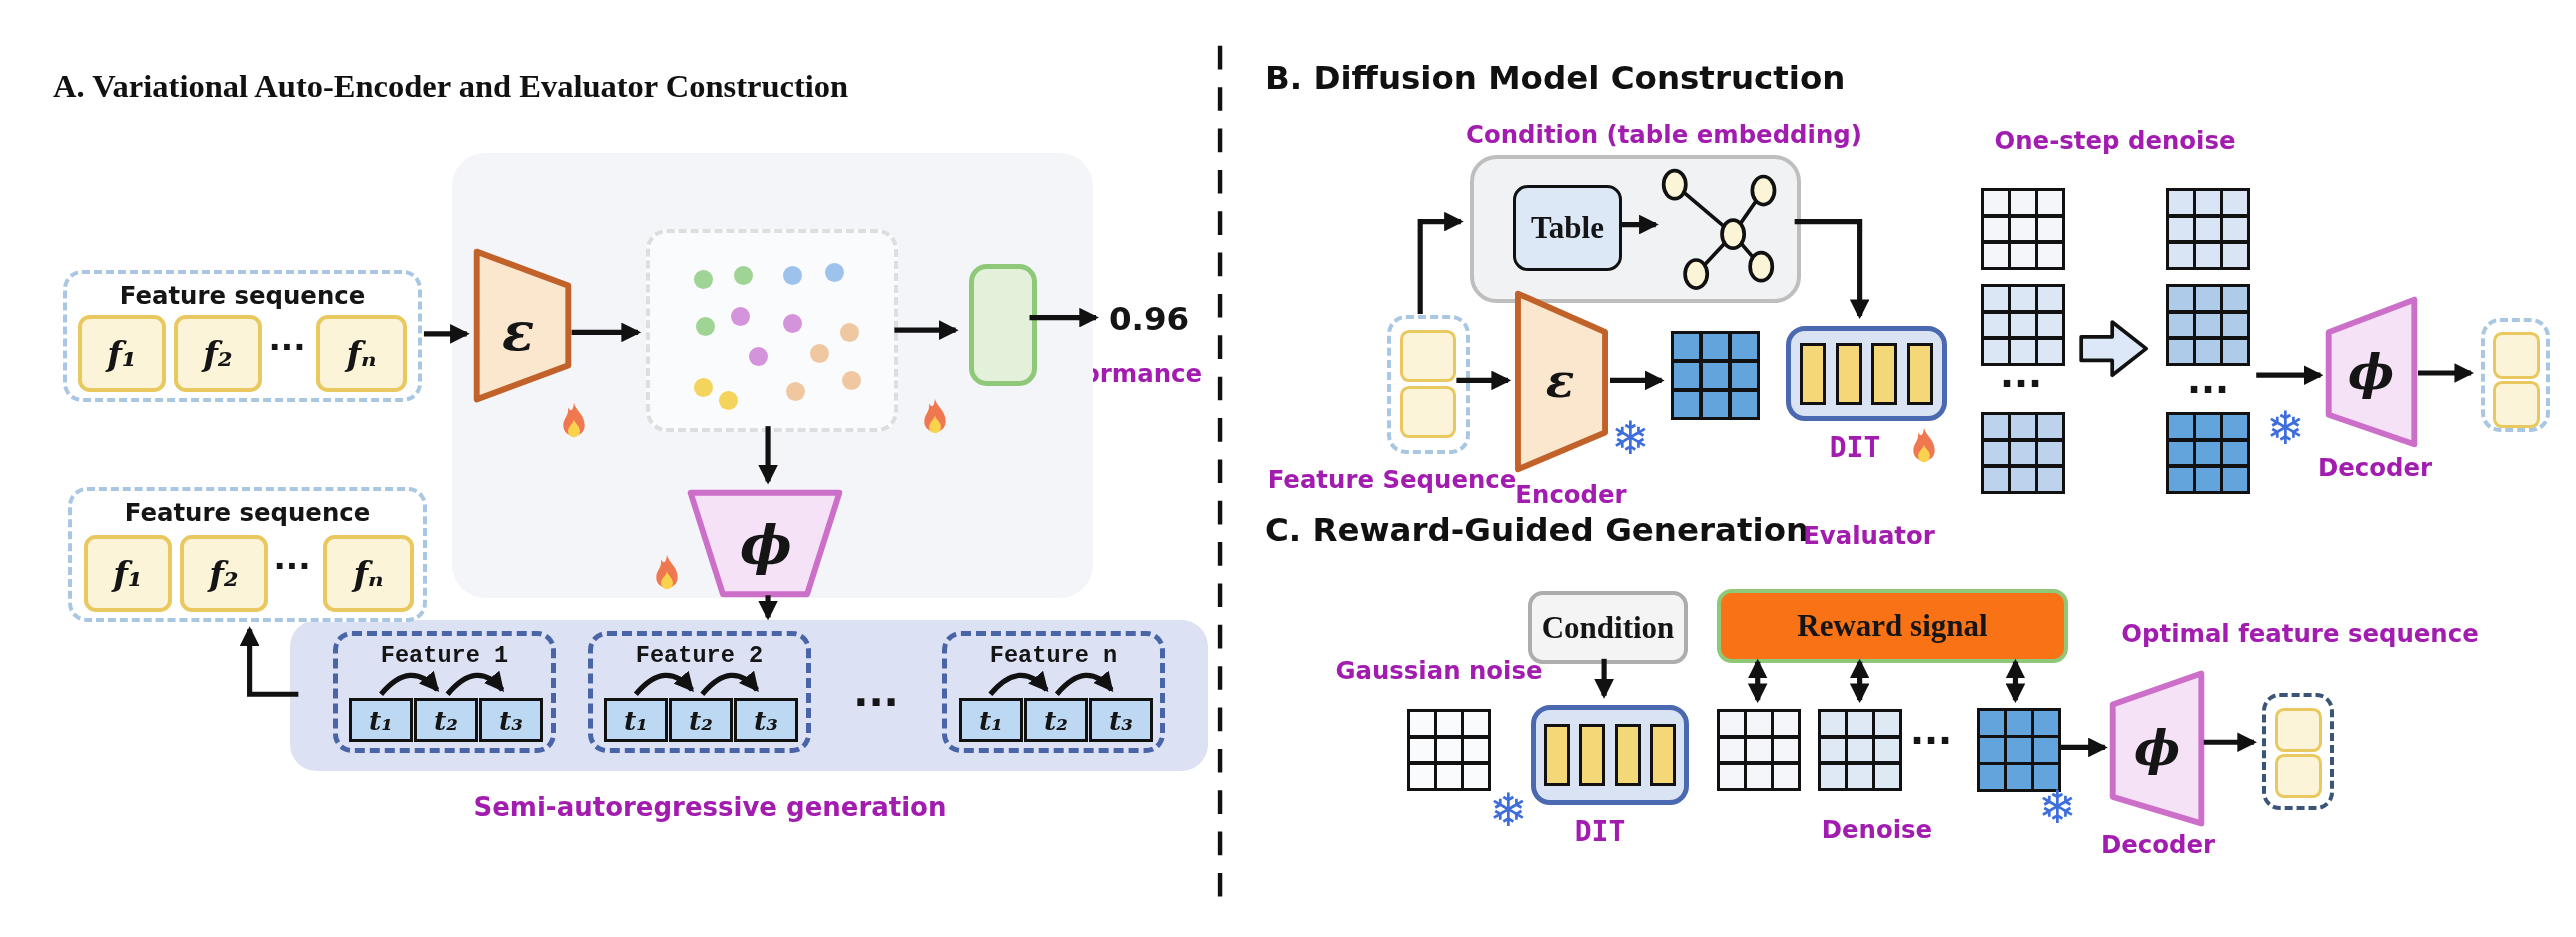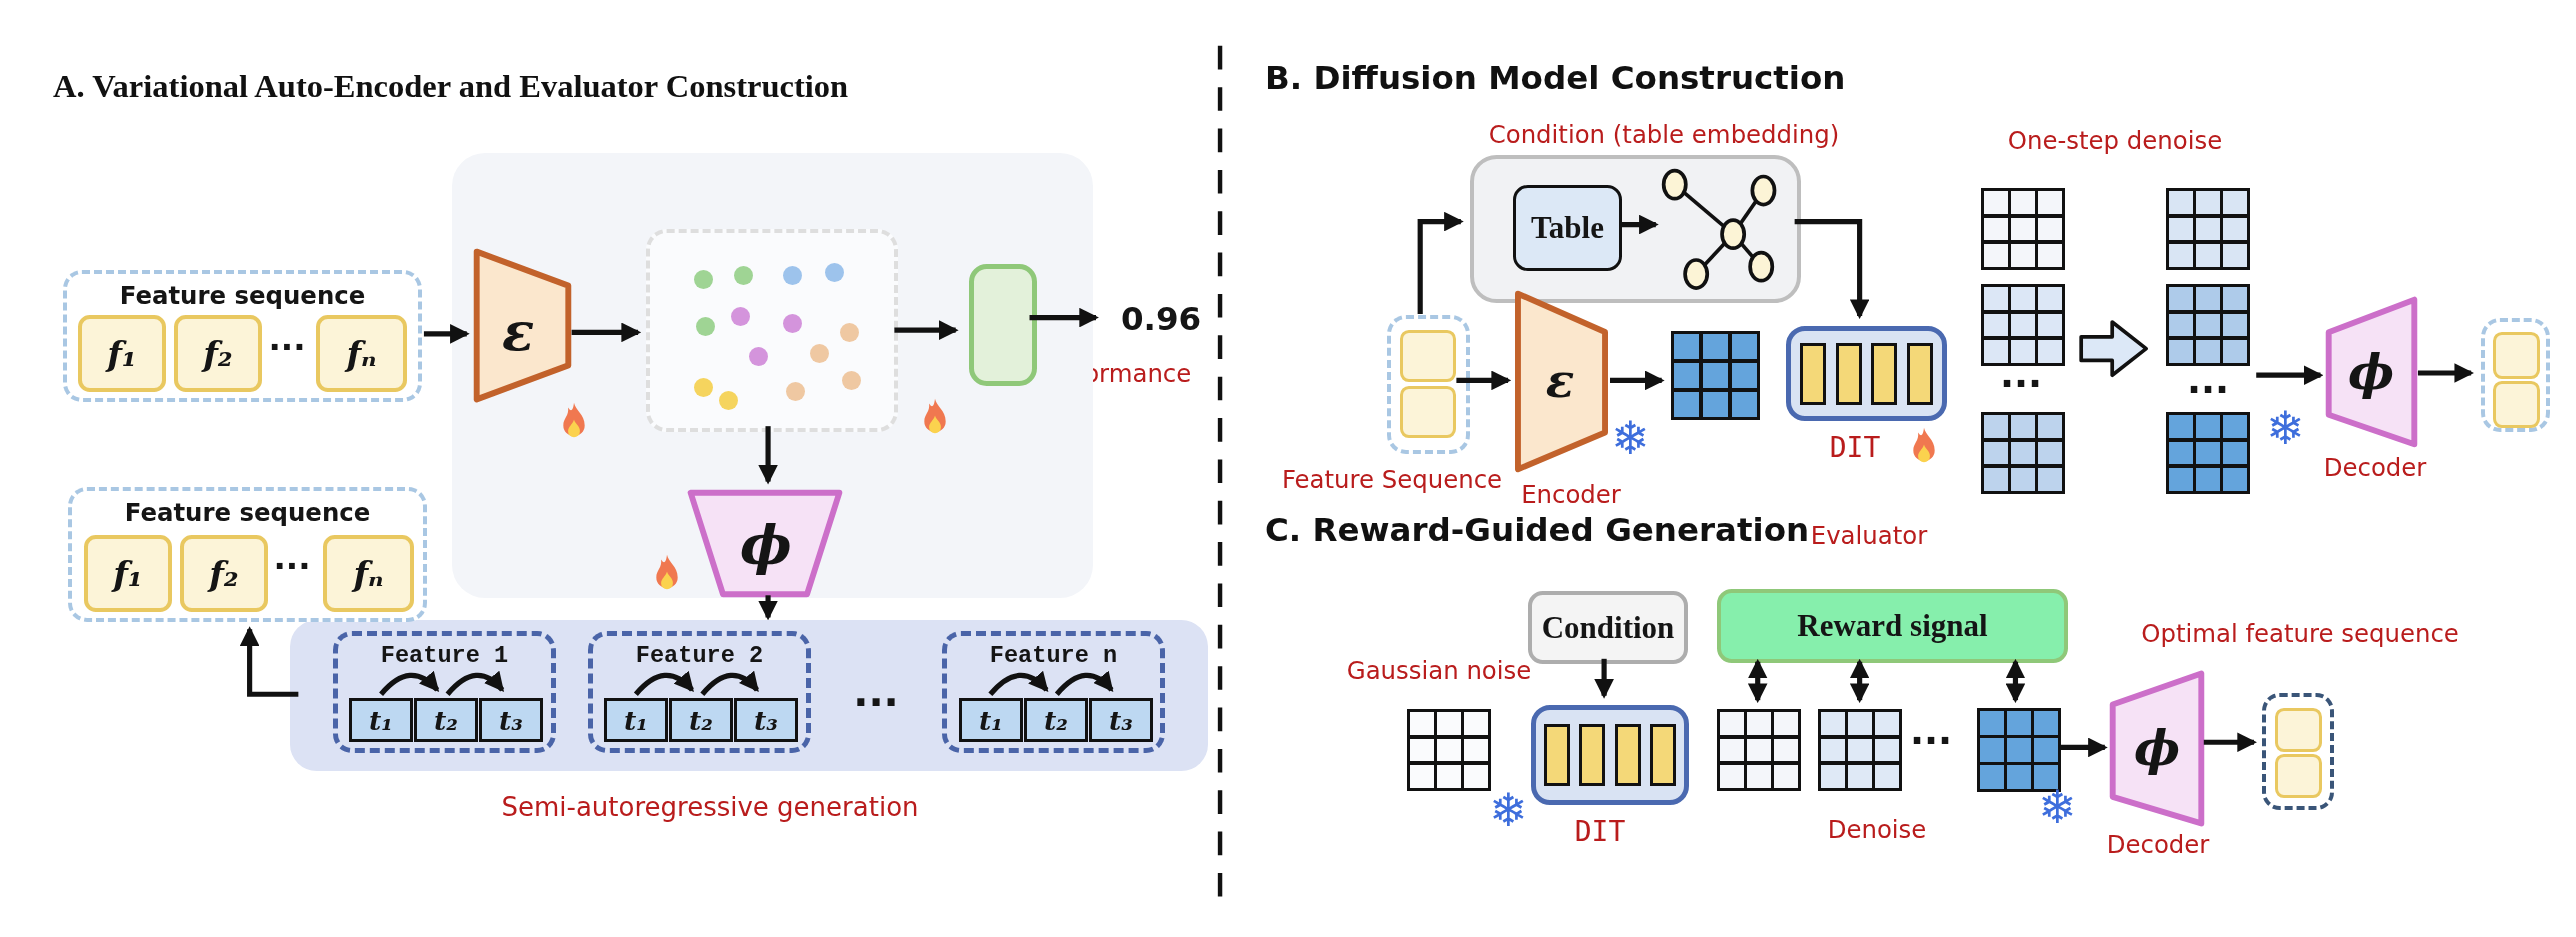--- a/index.html
+++ b/index.html
@@ -1,19 +1,19 @@
 <!DOCTYPE html>
 <html style="font-size:11.8px"><head>
 <meta charset="utf-8">
 <style>
   html,body{margin:0;padding:0;background:#fff;}
   #canvas{position:relative;width:2576px;height:938px;background:#ffffff;overflow:hidden;
           font-family:"DejaVu Sans",sans-serif;color:#151515;}
   .title{position:absolute;font-size:32.5px;font-weight:700;white-space:nowrap;color:#111;}
-  .lbl{position:absolute;font-size:24.4px;font-weight:400;white-space:nowrap;color:#b91c1c;
+  .lbl{position:absolute;font-size:24.4px;font-weight:700;white-space:nowrap;color:#a21caf;
        transform:translateX(-50%);}
   .lbl-left{position:absolute;font-size:24.4px;font-weight:600;white-space:nowrap;color:#151515;}
   .panelbg{position:absolute;background:#F3F5F9;border-radius:33px;z-index:1;}
   .bandbg{position:absolute;background:#DCE2F4;border-radius:26.6px;z-index:1;}
   .dashbox-blue{position:absolute;border:4.4px dashed #A9C7E3;border-radius:19px;background:#fff;z-index:3;}
   .dashbox-blue-t{position:absolute;border:4.4px dashed #A9C7E3;border-radius:19px;background:transparent;z-index:3;}
   .dashbox-navy{position:absolute;border:5.2px dashed #4A64A8;border-radius:19px;z-index:3;font-family:Liberation Mono, monospace;}
   .dashbox-dark{position:absolute;border:4.4px dashed #3A5578;border-radius:17.7px;background:transparent;z-index:3;}
   .dashbox-gray{position:absolute;border:4.4px dashed #DEDEDE;border-radius:20.7px;background:#FAFBFD;z-index:2;}
   .fbox{position:absolute;background:#FCF4D8;border:4.4px solid #E9C860;border-radius:11.8px;
@@ -126,21 +126,21 @@
       <span style="left: 190px; top: 90px; background: rgb(239, 200, 162);"></span>
       <span style="left: 160px; top: 111px; background: rgb(239, 200, 162);"></span>
       <span style="left: 192px; top: 138px; background: rgb(239, 200, 162);"></span>
       <span style="left: 136px; top: 149px; background: rgb(239, 200, 162);"></span>
       <span style="left: 44px; top: 145px; background: rgb(245, 212, 94);"></span>
       <span style="left: 69px; top: 158px; background: rgb(245, 212, 94);"></span>
     </div>
 
   <div class="lbl" style="left:1006px;top:235px;">Evaluator</div>
   <div class="roundbox" style="left:969px;top:264px;width:58px;height:112px;background:#E3F1DA;border:5.2px solid #8FC879;border-radius:17.7px;"></div>
-  <div class="lbl-left" style="left:1109px;top:300px;font-size:32.5px;margin-left:12px;">0.96</div>
+  <div class="lbl-left" style="left:1109px;top:300px;font-size:32.5px;">0.96</div>
   <div class="lbl" style="left:1114px;top:359px;">Performance</div>
 
   <svg class="shape" style="left:685px;top:489px;" width="160" height="109" viewBox="0 0 216 148">
     <polygon points="7,5 209,5 165,143 51,143" fill="#F6E2F6" stroke="#CC6FC9" stroke-width="8" stroke-linejoin="round"></polygon>
   </svg>
   <div class="symbol" style="left:766px;top:544px;font-size:55px;">ϕ</div>
   <div class="lbl" style="left:923px;top:563px;">Decoder</div>
 
   <svg class="fire" style="left:555px;top:400px;" width="38" height="46" viewBox="0 0 32 38">
     <path d="M16 2 C17 8 25 12 25 21 A9 9 0 0 1 7 21 C7 15 12 13 11 6 C13 9 15 10 16 2 Z" fill="#F07850"></path>
@@ -324,21 +324,21 @@
   <div class="lbl" style="left:2375px;top:453px;">Decoder</div>
 
   <div class="dashbox-blue-t" style="left:2481px;top:318px;width:61px;height:106px;"></div>
   <div class="ybox" style="left:2493px;top:332px;width:41px;height:41px;"></div>
   <div class="ybox" style="left:2493px;top:381px;width:41px;height:41px;"></div>
 
   <div class="title" style="left:1265px;top:511px;">C. Reward-Guided Generation</div>
 
   <div class="lbl" style="left:1869px;top:521px;">Evaluator</div>
   <div class="roundbox" style="left:1528px;top:591px;width:152px;height:65px;background:#F4F4F4;border:4.4px solid #ADADAD;border-radius:14.8px;">Condition</div>
-  <div class="roundbox" style="left:1717px;top:589px;width:343px;height:66px;background:#86efac;border:4.4px solid #8FC879;border-radius:14.8px;">Reward signal</div>
+  <div class="roundbox" style="left:1717px;top:589px;width:343px;height:66px;background:#f97316;border:4.4px solid #8FC879;border-radius:14.8px;">Reward signal</div>
 
   <div class="lbl" style="left:1439px;top:656px;">Gaussian noise</div>
   <div class="grid" style="left:1407px;top:709px;width:78px;height:76px;--c:#FAFBFD;">
       <i></i>
       <i></i>
       <i></i>
       <i></i>
       <i></i>
       <i></i>
       <i></i>

